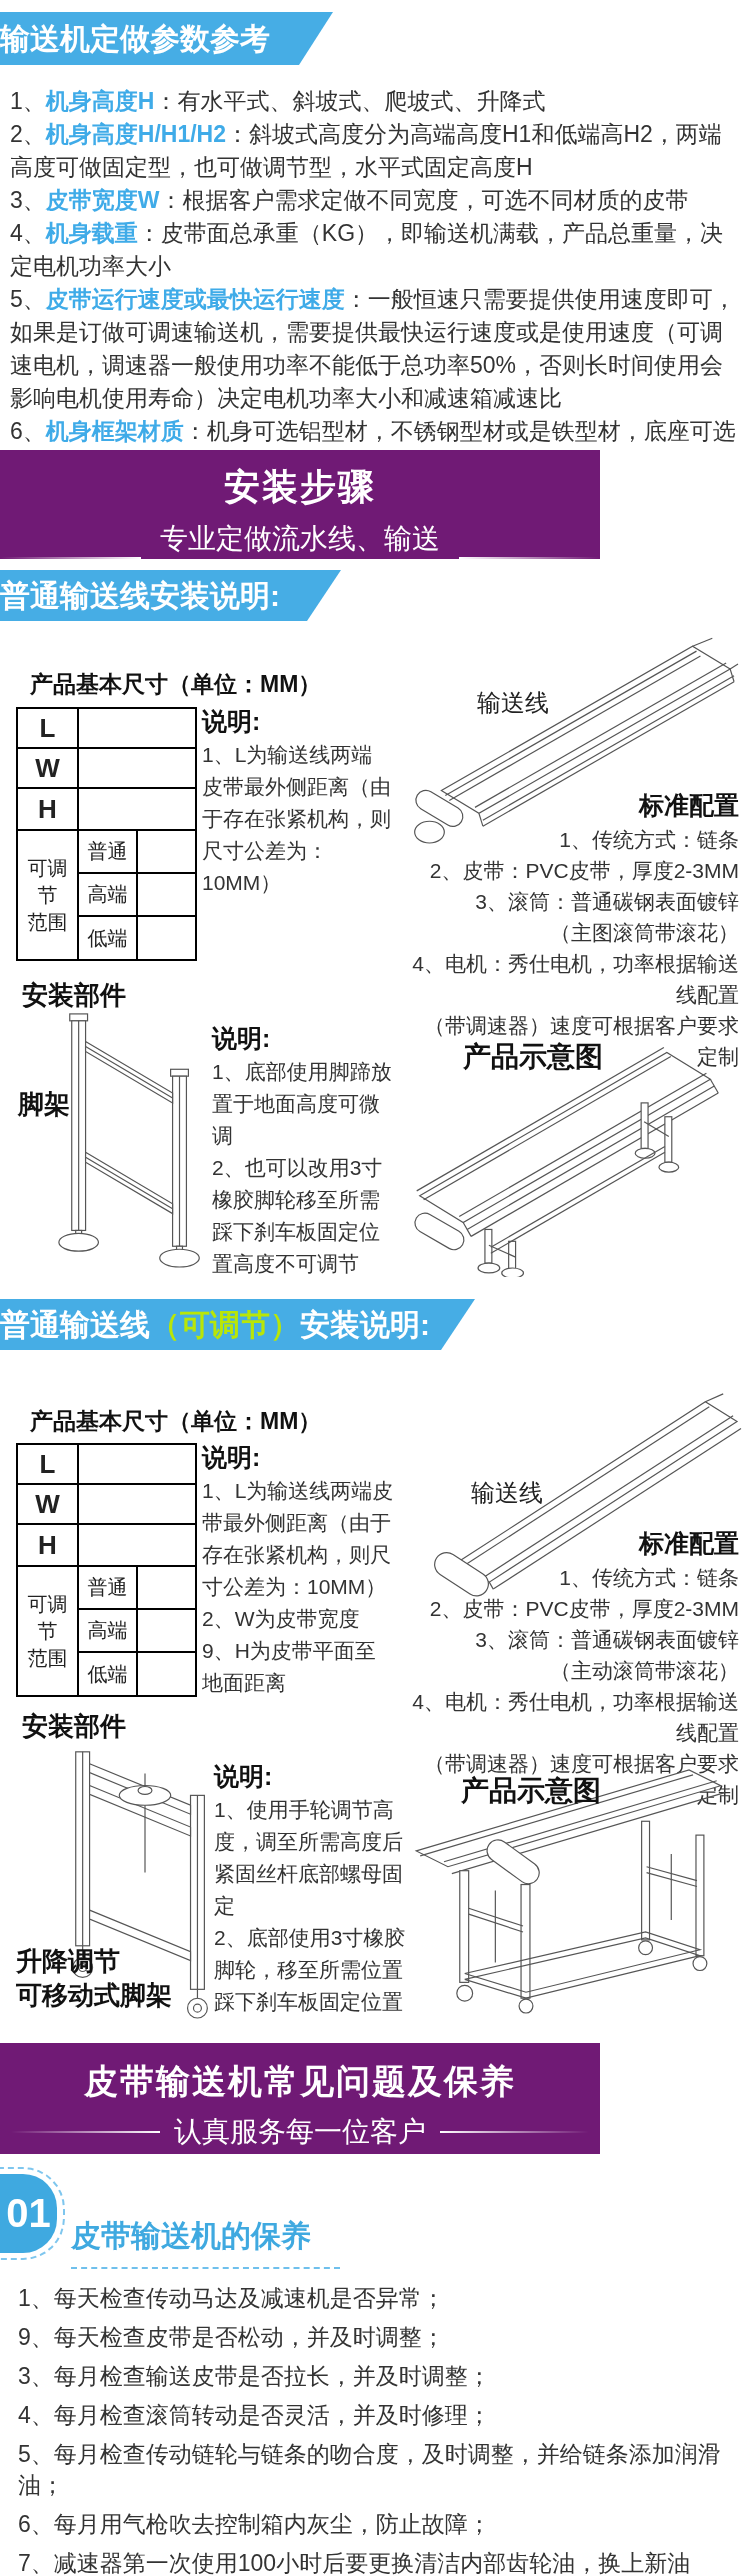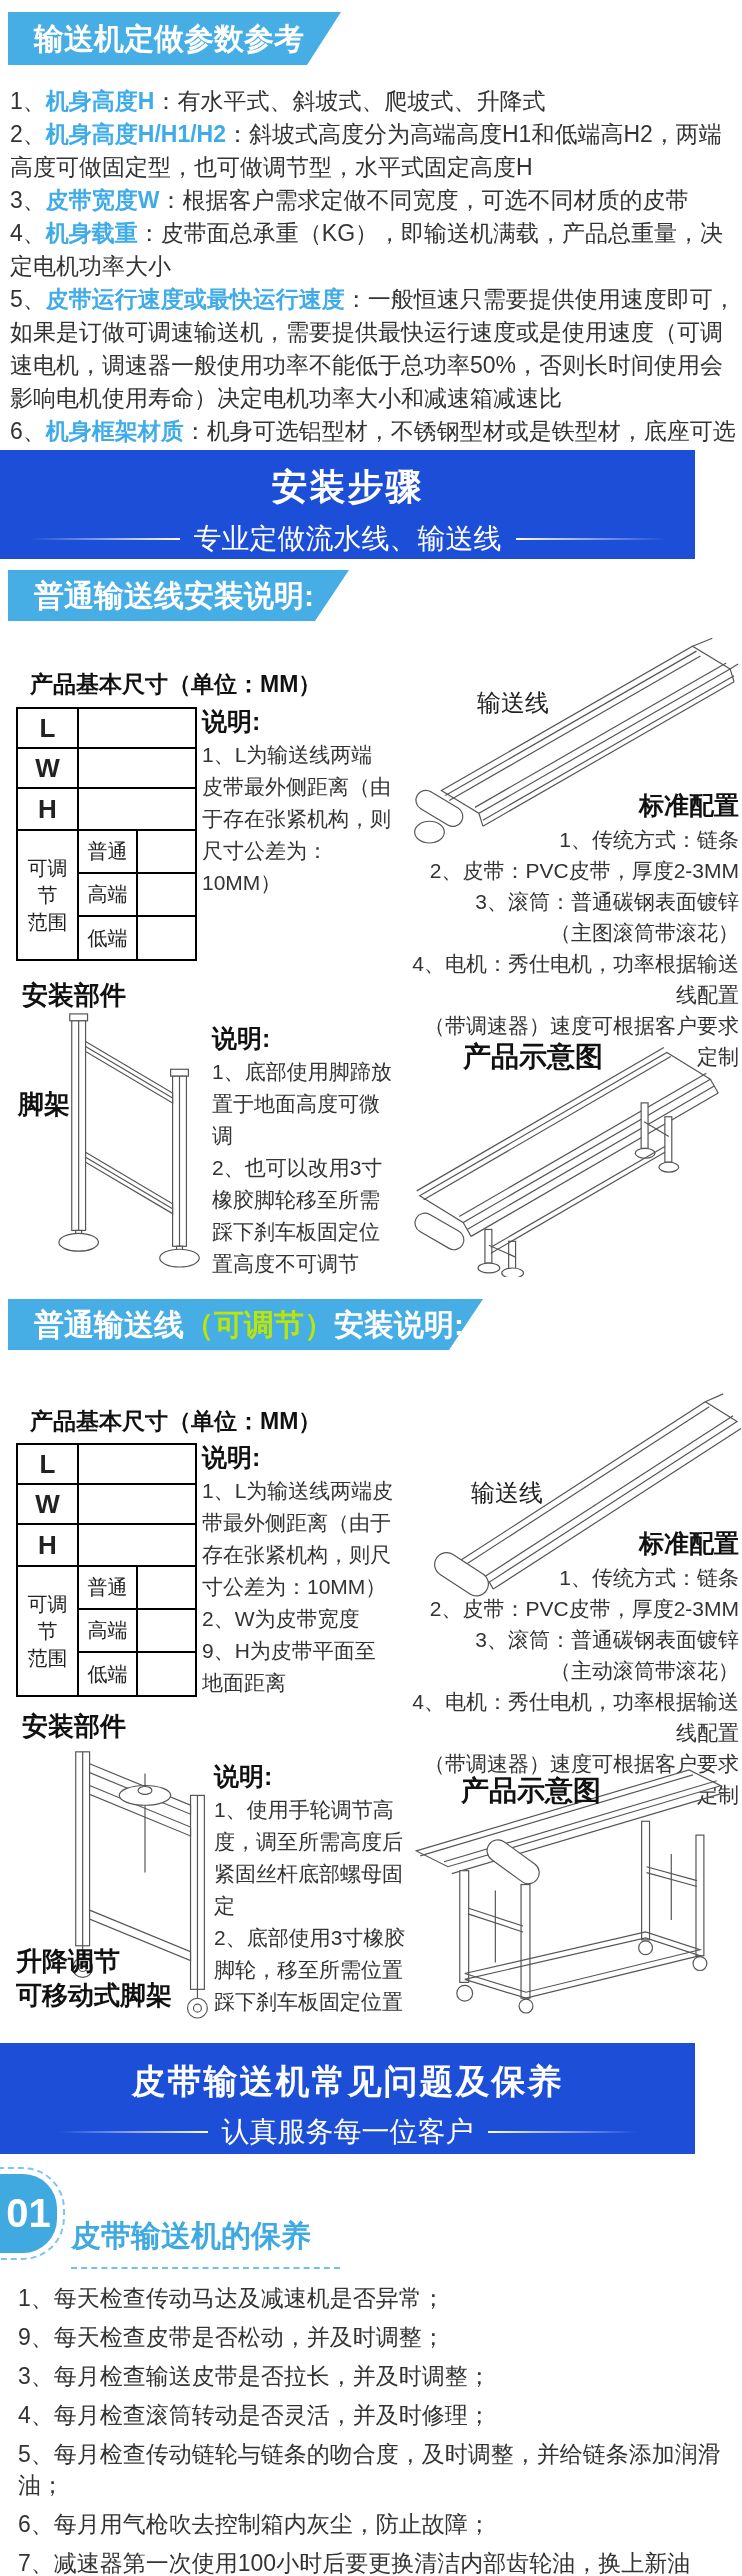--- a/index.html
+++ b/index.html
@@ -1,24 +1,24 @@
 <!DOCTYPE html>
 <html><head>
 <meta charset="utf-8">
 <style>
   html,body{margin:0;padding:0;background:#fff;}
   #page{position:relative;width:743px;height:2576px;background:#fff;overflow:hidden;
         font-family:"Liberation Sans","DejaVu Sans",sans-serif;color:#333;}
   
-  .flag{position:absolute;left:8px;height:53px;background:#46ade5;color:#fff;
-        font-weight:bold;font-size:30px;line-height:53px;padding-left:26px;box-sizing:border-box;
+  .flag{position:absolute;left:0;height:53px;background:#46ade5;color:#fff;
+        font-weight:bold;font-size:30px;line-height:53px;box-sizing:border-box;
         clip-path:polygon(0 0,100% 0,calc(100% - 34px) 100%,0 100%);}
   .flag .grn{color:#b9e607;}
   
-  .banner{position:absolute;left:0;width:695px;background:#1d4ed8;color:#fff;text-align:center;}
+  .banner{position:absolute;left:0;width:600px;background:#701a75;color:#fff;text-align:center;}
   .banner .btitle{font-weight:bold;letter-spacing:2px;}
   .subrow{display:flex;align-items:center;justify-content:center;margin-top:8px;}
   .lineL,.lineR{height:2px;width:149px;}
   .lineL{background:linear-gradient(90deg,rgba(255,255,255,0),#fff);}
   .lineR{background:linear-gradient(90deg,#fff,rgba(255,255,255,0));}
   .subtxt{font-size:28px;margin:0 14px;}
   
   .plist{position:absolute;left:10px;top:85px;width:729px;font-size:23px;line-height:33px;}
   .plist p{margin:0;}
   .hl{color:#3fabe8;font-weight:bold;}

